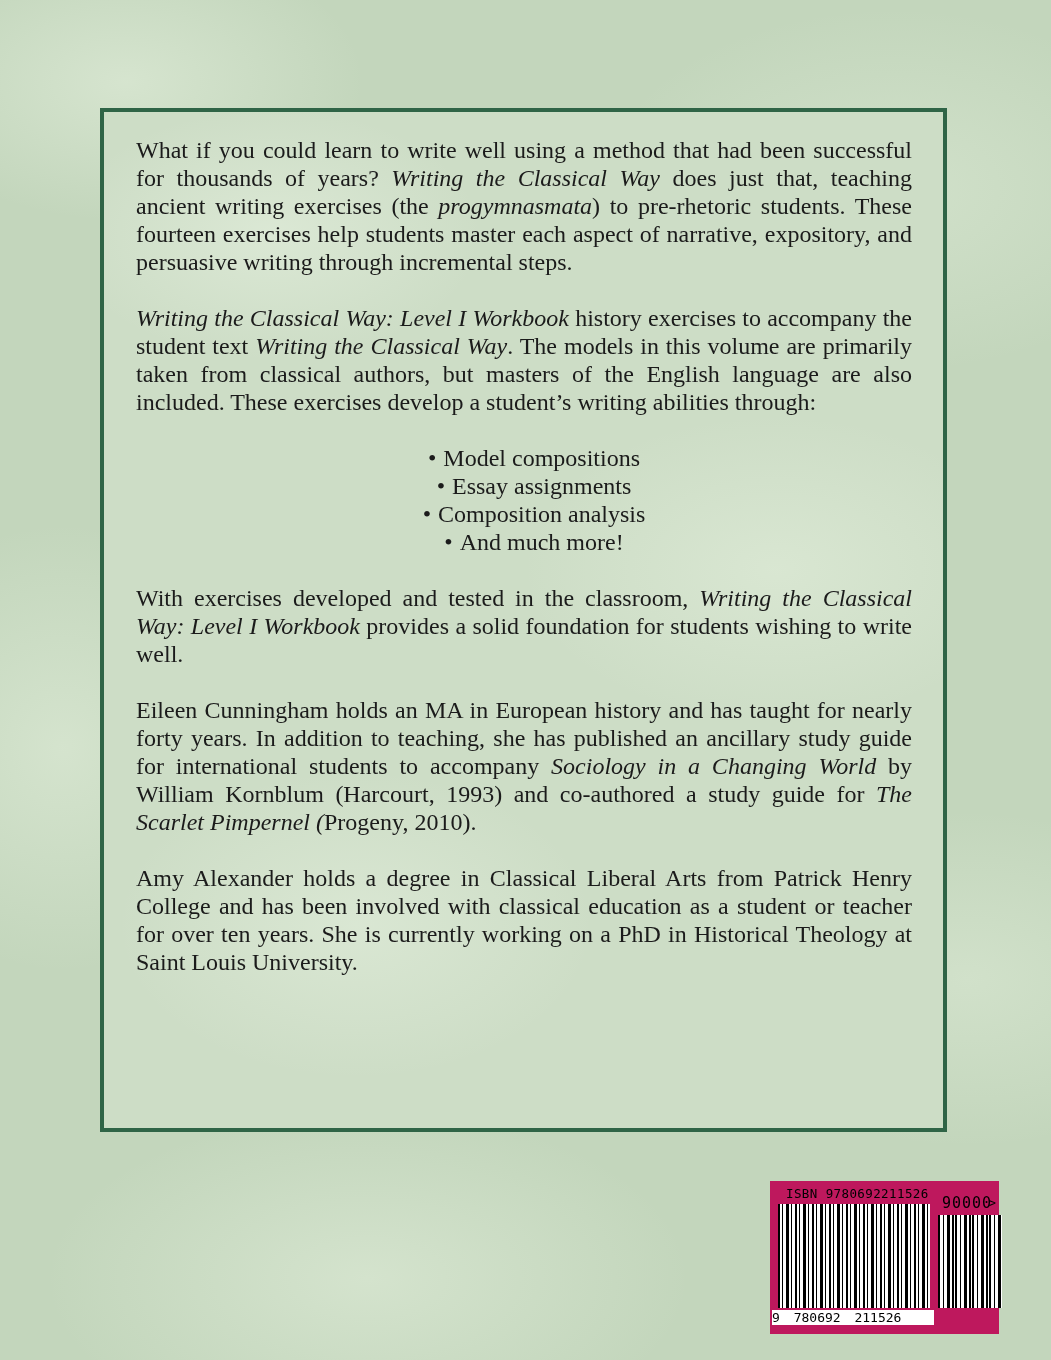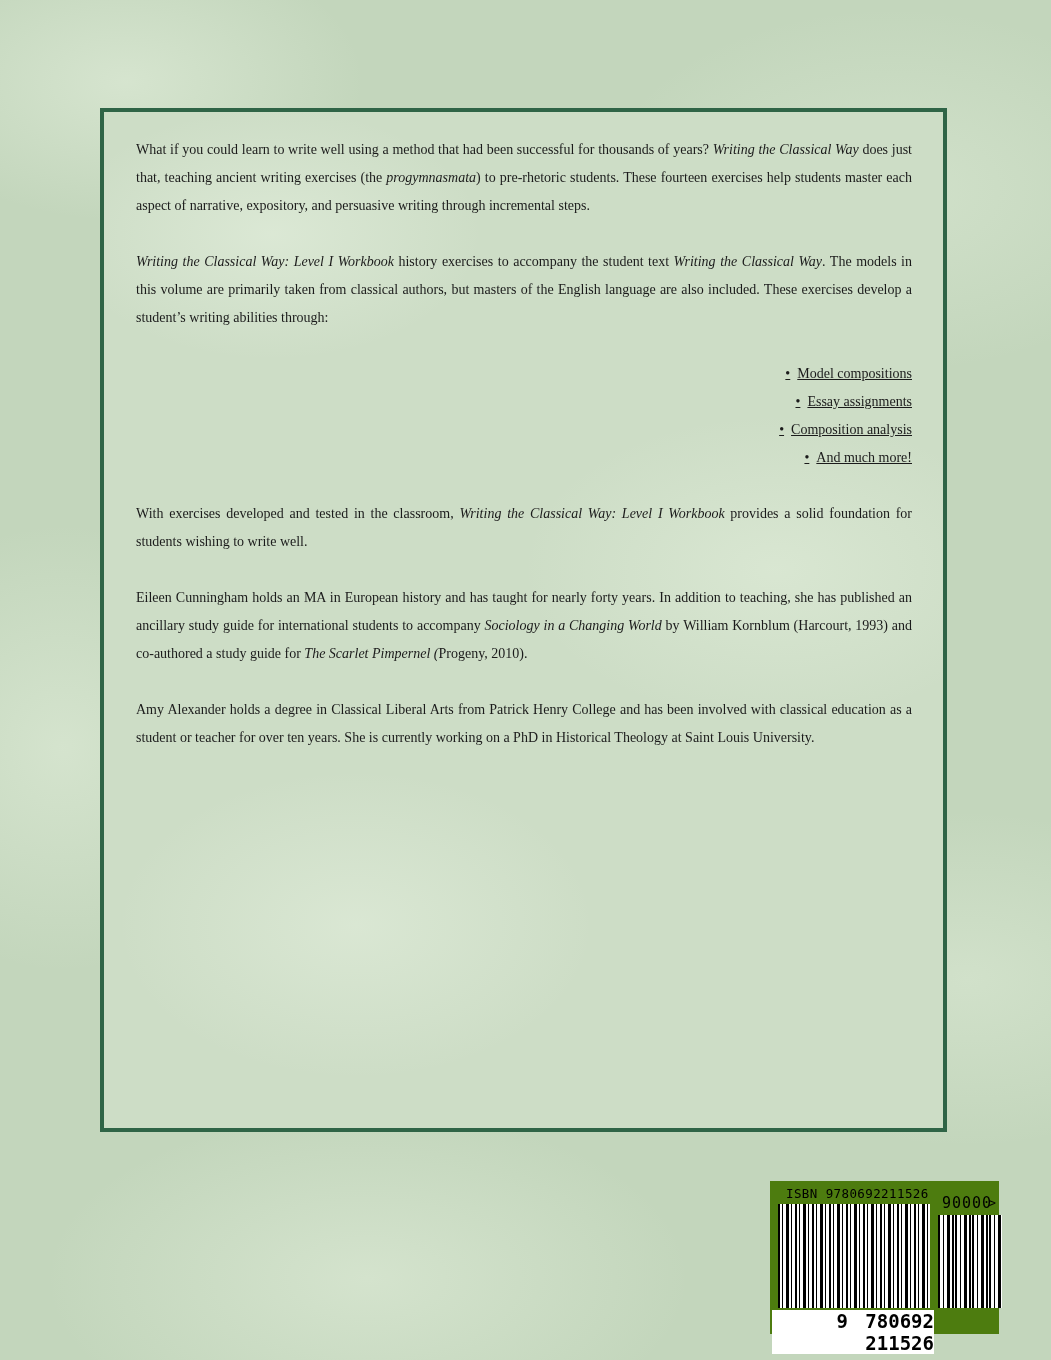--- a/index.html
+++ b/index.html
@@ -27,38 +27,37 @@
     border:4px solid var(--border);
     background-color:var(--panel-bg);
     background-image:
       radial-gradient(ellipse 300px 180px at 20% 12%, rgba(233,243,227,.5), transparent 70%),
       radial-gradient(ellipse 360px 220px at 80% 45%, rgba(231,242,224,.45), transparent 70%),
       radial-gradient(ellipse 340px 220px at 30% 80%, rgba(233,243,227,.45), transparent 70%);
   }
   .content{
     padding:24px 31px 0 32px;
     color:var(--text);
-    font-size:14px;
+    font-size:24px;
     line-height:28px;
     text-align:justify;
   }
   .content p{margin:0 0 28px 0;}
   .it{font-style:italic;}
   .b{font-weight:normal;}
   ul.bullets{
     list-style:none;margin:0 0 28px 0;padding:0 0 0 20px;
-    text-align:right;
-    text-decoration:underline;
+    text-align:center;
   }
   ul.bullets li{line-height:28px;}
   .bullet-marker{margin-right:7px;}
   
   .barcode-box{
     position:absolute;left:770px;top:1181px;width:229px;height:153px;
-    background:#4d7c0f;
+    background:#be185d;
   }
   .bc-mono{font-family:"DejaVu Sans Mono", monospace;color:#000;}
   .isbn-label{position:absolute;top:5px;left:16px;font-size:12.5px;letter-spacing:.4px;}
   .price-code{position:absolute;top:13px;left:172px;font-size:15px;letter-spacing:1px;text-align:right;}
   .addon-arrow{position:absolute;top:15px;right:3px;font-size:12px;}
   .bars{
     background-repeat:repeat-x;background-size:17px 100%;
   }
   .main-bars{
     position:absolute;left:8px;top:23px;width:152px;height:104px;
@@ -70,21 +69,21 @@
   }
   .supp-bars{
     position:absolute;left:168px;top:34px;width:64px;height:93px;
     background-image:repeating-linear-gradient(90deg,
       #000 0px,#000 2px,#fff 2px,#fff 5px,
       #000 5px,#000 6px,#fff 6px,#fff 9px,
       #000 9px,#000 12px,#fff 12px,#fff 14px);
   }
   .barcode-digits{
     position:absolute;left:2px;top:129px;width:162px;
-    text-align:right;font-size:19px;word-spacing:6px;background:#fff;font-weight:bold;
+    text-align:left;font-size:13px;word-spacing:6px;background:#fff;
   }
 </style>
 </head>
 <body>
 
 <div class="panel">
   <div class="content">
 
     <p><span>What if you could learn to write well using a method that had been successful for thousands of years?  </span><span class="it">Writing the Classical Way</span><span> does just that, teaching ancient writing exercises (the </span><span class="it">progymnasmata</span><span>) to pre-rhetoric students.  These fourteen exercises help students master each aspect of narrative, expository, and persuasive writing through incremental steps.</span></p>
 

